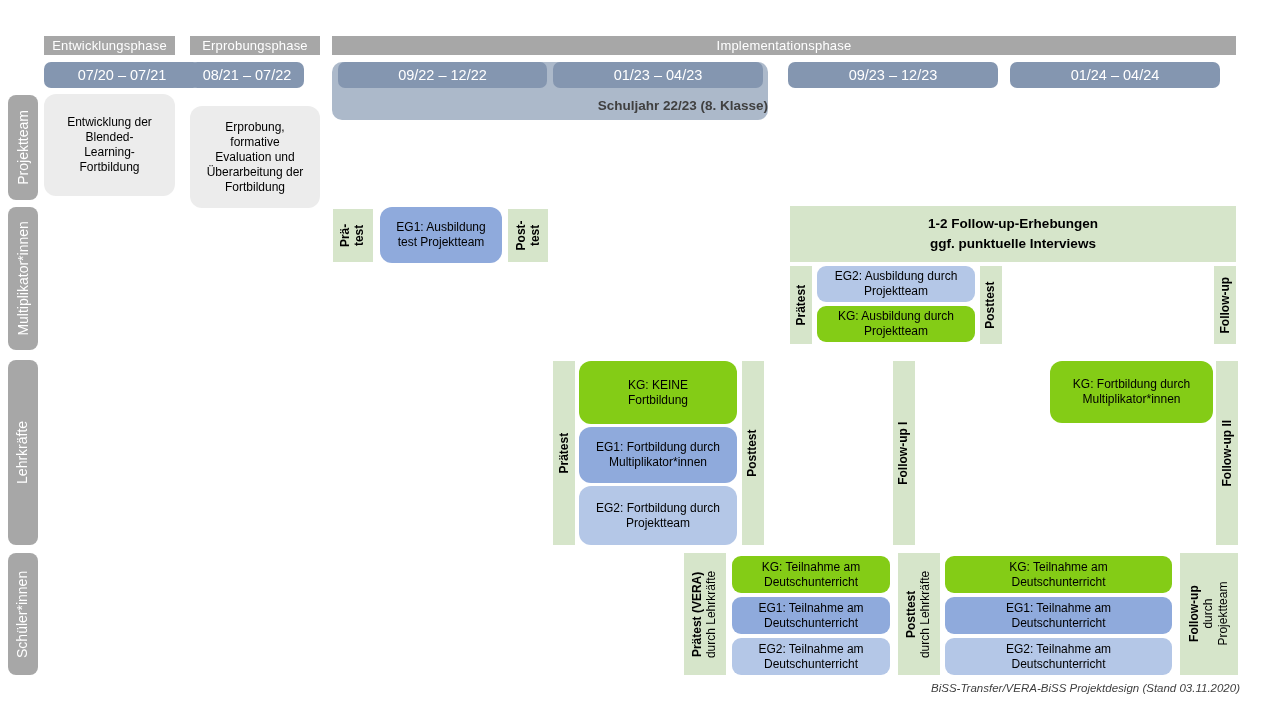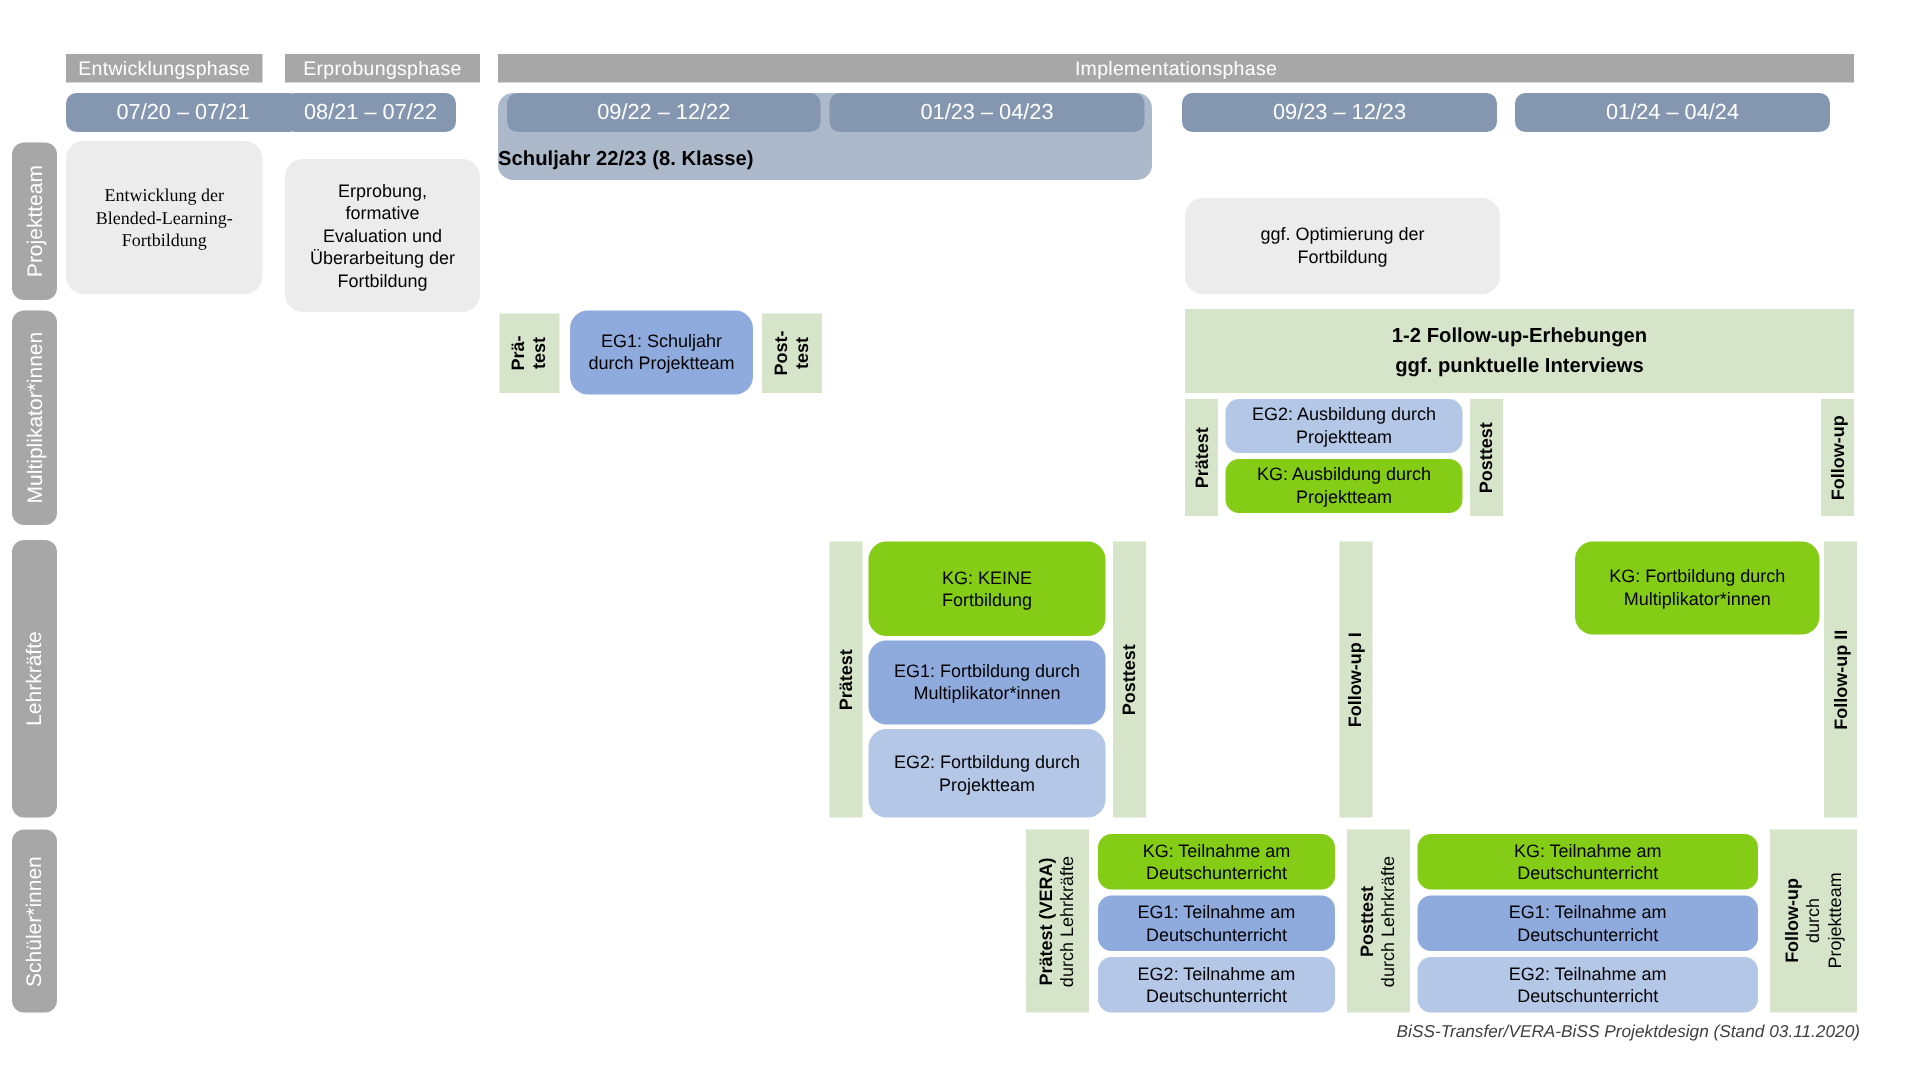--- a/index.html
+++ b/index.html
@@ -11,21 +11,21 @@
   .abs{position:absolute;box-sizing:border-box;}
   .cen{display:flex;align-items:center;justify-content:center;text-align:center;}
   
   .gbar{background:#a7a7a7;color:#fff;}
   .phase{font-size:13px;letter-spacing:.2px;}
   .rowlabel{border-radius:8px;}
   
   .date{background:#8496b0;color:#fff;border-radius:7px;font-size:14.5px;}
   
   .year{background:#acb9ca;border-radius:10px;}
-  .yearlbl{position:absolute;left:0;right:0;bottom:7px;text-align:left;color:#000000;font-weight:bold;font-size:13.5px;}
+  .yearlbl{position:absolute;left:0;right:0;bottom:7px;text-align:right;color:#404040;font-weight:bold;font-size:13.5px;}
   
   .box{border-radius:12px;font-size:12px;line-height:1.25;padding:3px 6px;}
   .box-sm{border-radius:9px;}
   .lgray{background:#ececec;}
   .dgray{background:#84cc16;}
   .bmed{background:#8faadc;}
   .blight{background:#b4c7e7;}
   .green{background:#d6e5ca;}
   
   .rot{transform:rotate(-90deg);text-align:center;line-height:1.2;}
@@ -71,37 +71,34 @@
         <div>Lehrkräfte</div>
       </div>
   </div>
   <div class="abs cen gbar rowlabel" style="left:8px;top:553px;width:30px;height:122px;">
     <div class="rot vlabel">
         <div>Schüler*innen</div>
       </div>
   </div>
 
   <div class="abs cen box lgray" style="left:44px;top:94px;width:131px;height:102px;">
-    <div style="max-width:96px;font-family:Liberation Serif, serif;">Entwicklung der Blended-Learning-Fortbildung</div>
+    <div style="max-width:96px;">Entwicklung der Blended-Learning-Fortbildung</div>
   </div>
   <div class="abs cen box lgray" style="left:190px;top:94px;width:130px;height:102px;margin-top:12px;">
     <div style="max-width:106px;">Erprobung, formative Evaluation und Überarbeitung der Fortbildung</div>
   </div>
-  <div class="abs cen box lgray" style="left:790px;top:132px;width:210px;height:64px;">
-    <div style="max-width:150px;">ggf. Optimierung der Fortbildung</div>
-  </div>
 
   <div class="abs cen green" style="left:333px;top:209px;width:40px;height:53px;">
     <div class="rot vgreen">
       <div>Prä-</div>
       <div>test</div>
     </div>
   </div>
   <div class="abs cen box bmed" style="left:380px;top:207px;width:122px;height:56px;">
-    <div style="max-width:100px;">EG1: Schuljahr durch Projektteam</div>
+    <div style="max-width:100px;">EG1: Ausbildung test Projektteam</div>
   </div>
   <div class="abs cen green" style="left:508px;top:209px;width:40px;height:53px;">
     <div class="rot vgreen">
       <div>Post-</div>
       <div>test</div>
     </div>
   </div>
 
   <div class="abs cen green fubig" style="left:790px;top:206px;width:446px;height:56px;">
     <div>

